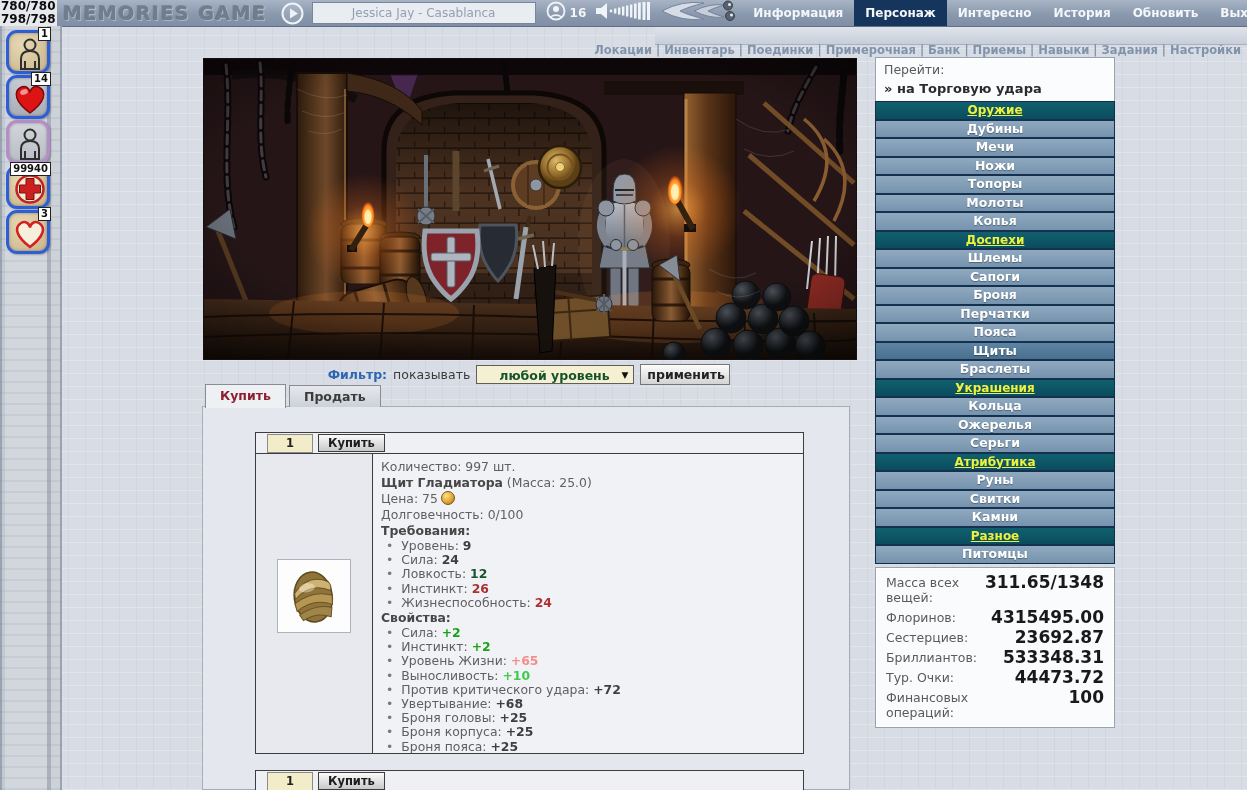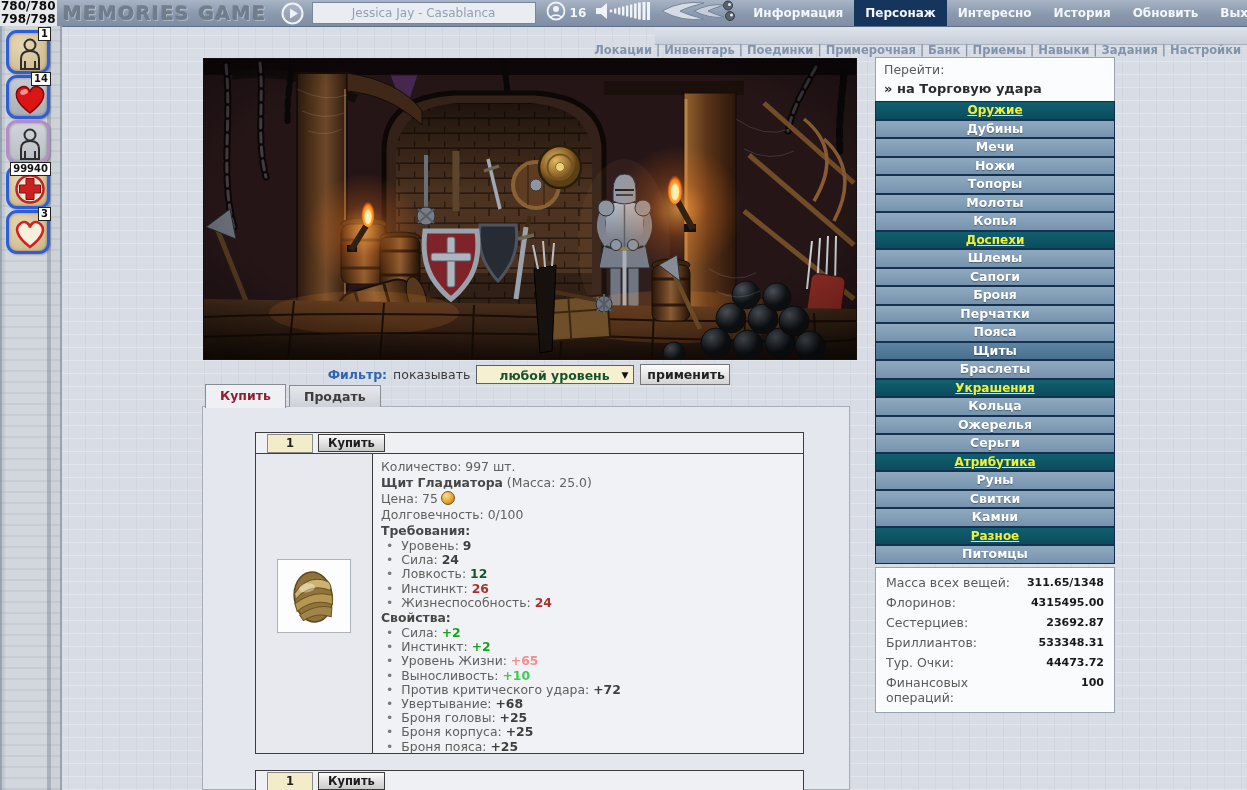--- a/index.html
+++ b/index.html
@@ -97,21 +97,21 @@
   .cat-row:last-child{border-bottom:none;}
   .cat-header{background:linear-gradient(#11606f,#0a4c5d);color:#eef23c;font-size:12px;text-decoration:underline;}
   .cat-item{background:linear-gradient(#8fa9bf,#7693ae);color:#fff;font-size:12.5px;cursor:pointer;
     text-shadow:0 1px 1px rgba(0,0,0,.35);}
   .cat-item.active{background:linear-gradient(#5d84a2,#486f8d);}
   .statsbox{position:absolute;left:875px;top:567px;width:240px;background:#fafbfc;
     border:1px solid #98a2ae;box-shadow:inset 0 0 0 1px #fff;padding:7px 10px;box-sizing:border-box;}
   .stat-row{display:flex;justify-content:space-between;align-items:flex-start;margin-bottom:5px;}
   .stat-row:last-child{margin-bottom:0;}
   .stat-lbl{color:#5a5a5a;font-size:12.5px;max-width:125px;line-height:15px;}
-  .stat-val{color:#191919;font-size:11px;font-weight:bold;line-height:15px;text-align:right;}
+  .stat-val{color:#191919;font-size:17px;font-weight:bold;line-height:15px;text-align:right;}
 </style>
 </head>
 <body>
 
 <div id="page">
 
   <div class="hpblock">
     <div>780/780</div>
     <div>798/798</div>
   </div>

